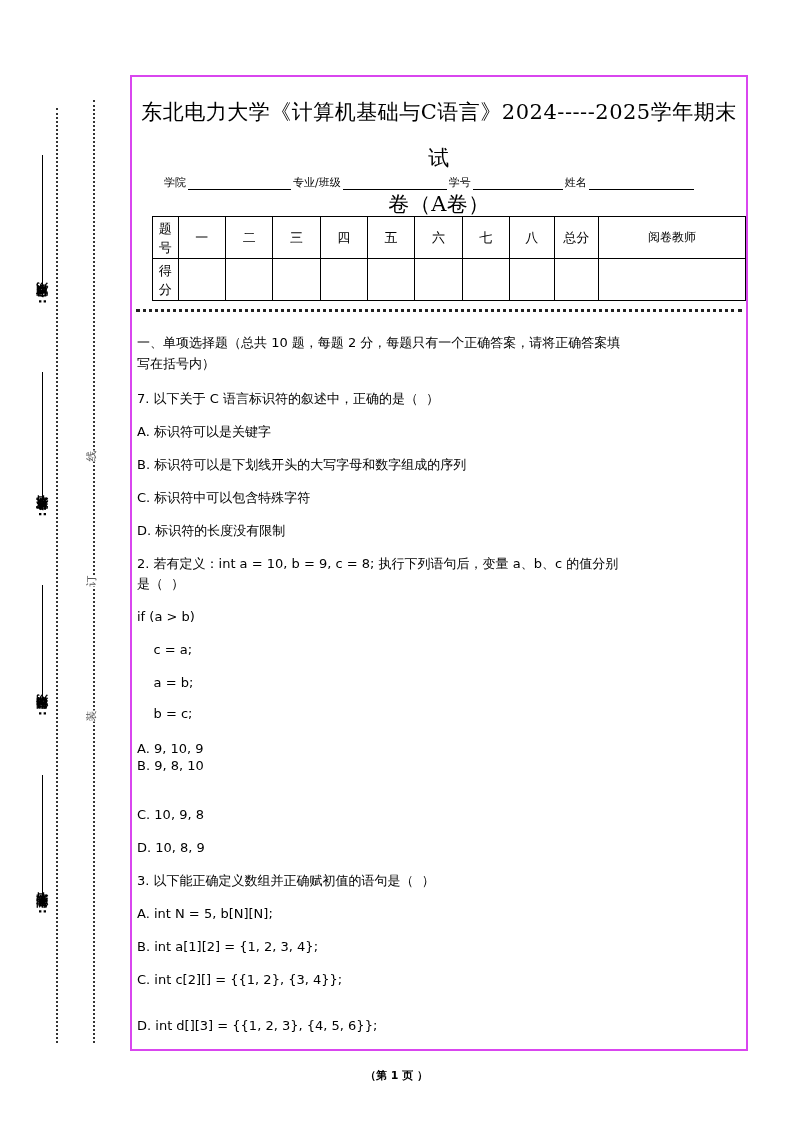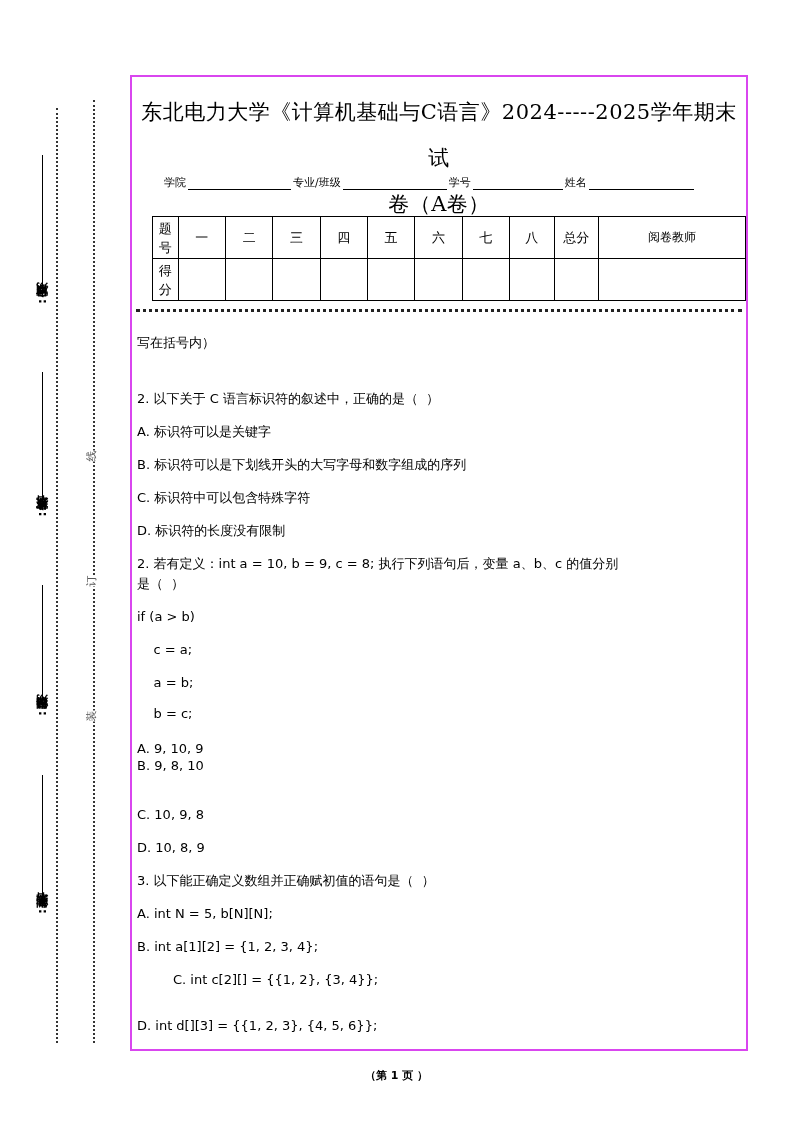--- a/index.html
+++ b/index.html
@@ -110,41 +110,42 @@
       <td></td>
       <td></td>
     </tr>
   </tbody>
     </table>
 
   <div class="sep-dots"></div>
 
   <div class="content">
     <div class="section-head" style="top:0px;">
+      <div>一、单项选择题（总共 10 题，每题 2 分，每题只有一个正确答案，请将正确答案填</div>
       <div>写在括号内）</div>
     </div>
 
-    <div class="line" style="top:57px;">2. 以下关于 C 语言标识符的叙述中，正确的是（  ）</div>
+    <div class="line" style="top:57px;">7. 以下关于 C 语言标识符的叙述中，正确的是（  ）</div>
     <div class="line" style="top:90px;">A. 标识符可以是关键字</div>
     <div class="line" style="top:123px;">B. 标识符可以是下划线开头的大写字母和数字组成的序列</div>
     <div class="line" style="top:156px;">C. 标识符中可以包含特殊字符</div>
     <div class="line" style="top:189px;">D. 标识符的长度没有限制</div>
 
     <div class="line" style="top:222px;">2. 若有定义：int a = 10, b = 9, c = 8; 执行下列语句后，变量 a、b、c 的值分别</div>
     <div class="line" style="top:242px;">是（  ）</div>
     <div class="line" style="top:275px;">if (a &gt; b)</div>
     <div class="line" style="top:308px;">    c = a;</div>
     <div class="line" style="top:341px;">    a = b;</div>
     <div class="line" style="top:372px;text-align:center;">    b = c;</div>
     <div class="line" style="top:407px;">A. 9, 10, 9</div>
     <div class="line" style="top:424px;">B. 9, 8, 10</div>
     <div class="line" style="top:473px;">C. 10, 9, 8</div>
     <div class="line" style="top:506px;">D. 10, 8, 9</div>
 
     <div class="line" style="top:539px;">3. 以下能正确定义数组并正确赋初值的语句是（  ）</div>
     <div class="line" style="top:572px;">A. int N = 5, b[N][N];</div>
     <div class="line" style="top:605px;">B. int a[1][2] = {1, 2, 3, 4};</div>
-    <div class="line" style="top:638px;margin-left:36px;">C. int c[2][] = {{1, 2}, {3, 4}};</div>
+    <div class="line" style="top:638px;">C. int c[2][] = {{1, 2}, {3, 4}};</div>
     <div class="line" style="top:671px;margin-top:13px;">D. int d[][3] = {{1, 2, 3}, {4, 5, 6}};</div>
   </div>
 </div>
 
 <div class="page-num">（第 1 页 ）</div>
 
 </body></html>

